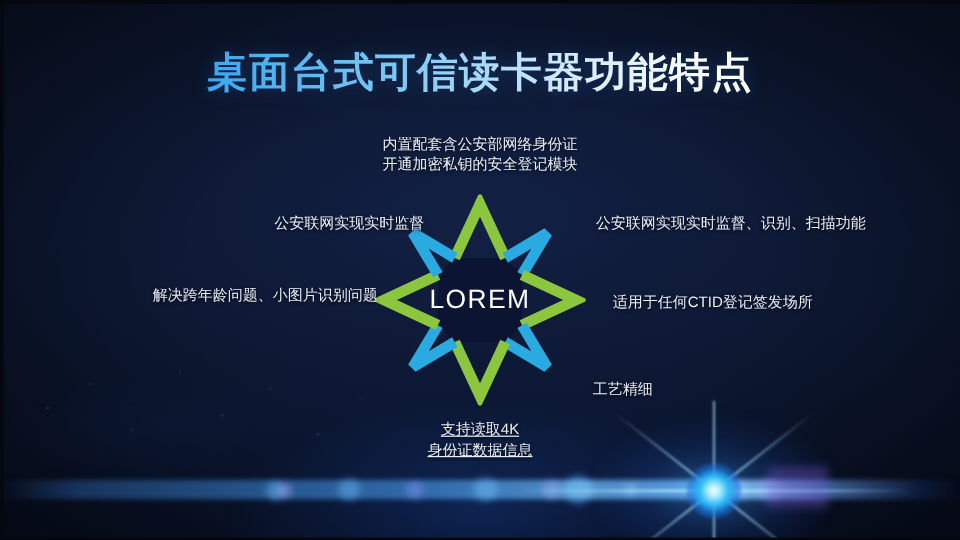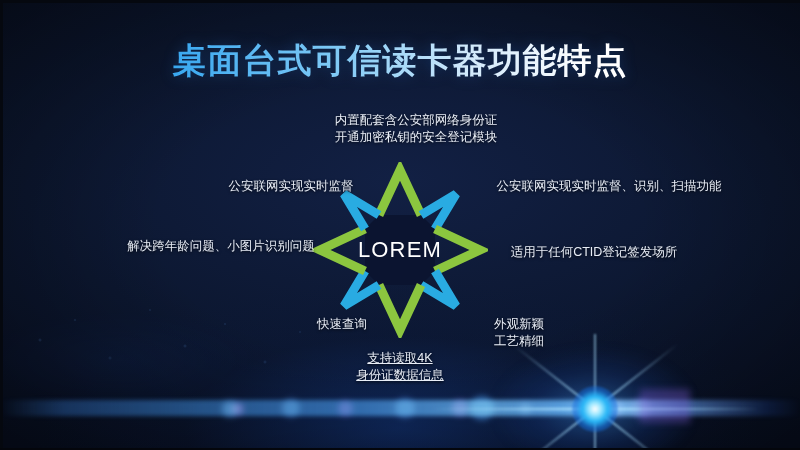--- a/index.html
+++ b/index.html
@@ -230,21 +230,21 @@
         <polyline points="67,123 32,144 53,109" stroke="#29abe2"></polyline>
 
         <polyline points="53,109 8,88 53,67" stroke="#8cc63f"></polyline>
 
         <polyline points="53,67 32,32 67,53" stroke="#29abe2"></polyline>
       </g>
     </svg>
     <div class="star-center-label">LOREM</div>
   </div>
 
-  <div class="label c" style="left:266px; top:112px; width:300px;">
+  <div class="label c" style="left:250px; top:112px; width:300px;">
     <div>内置配套含公安部网络身份证</div>
     <div>开通加密私钥的安全登记模块</div>
   </div>
 
   <div class="label l" style="left:196px; top:178px; width:190px;">
     <div>公安联网实现实时监督</div>
   </div>
 
   <div class="label l" style="left:494px; top:178px; width:230px;">
     <div>公安联网实现实时监督、识别、扫描功能</div>
@@ -252,29 +252,27 @@
 
   <div class="label l" style="left:111px; top:238px; width:220px;">
     <div>解决跨年龄问题、小图片识别问题</div>
   </div>
 
   <div class="label l" style="left:494px; top:244px; width:200px;">
     <div>适用于任何CTID登记签发场所</div>
   </div>
 
   <div class="label l" style="left:287px; top:316px; width:110px;">
-    <div>快速查询</div>
   </div>
 
   <div class="label c" style="left:330px; top:350px; width:140px;text-decoration:underline;">
     <div>支持读取4K</div>
     <div>身份证数据信息</div>
   </div>
 
   <div class="label l" style="left:459px; top:316px; width:120px;">
-    <div>外观新颖</div>
     <div>工艺精细</div>
   </div>
 
   <div class="edge-top"></div>
   <div class="edge-left"></div>
   <div class="edge-bottom"></div>
 </div>
 
 </body></html>

